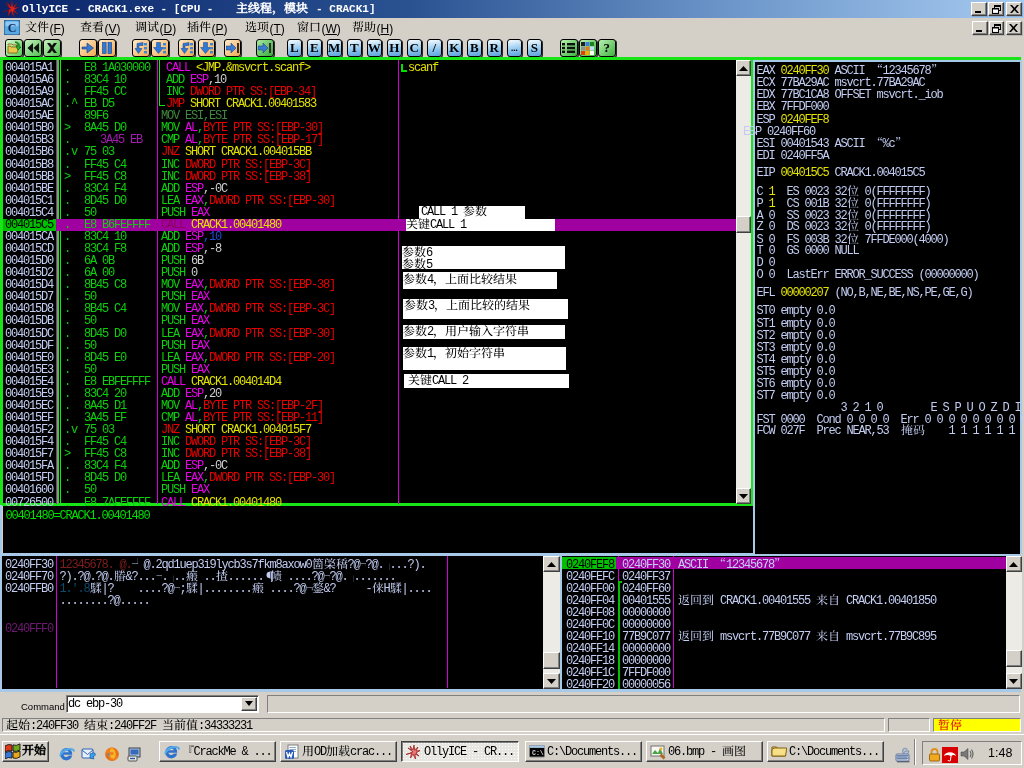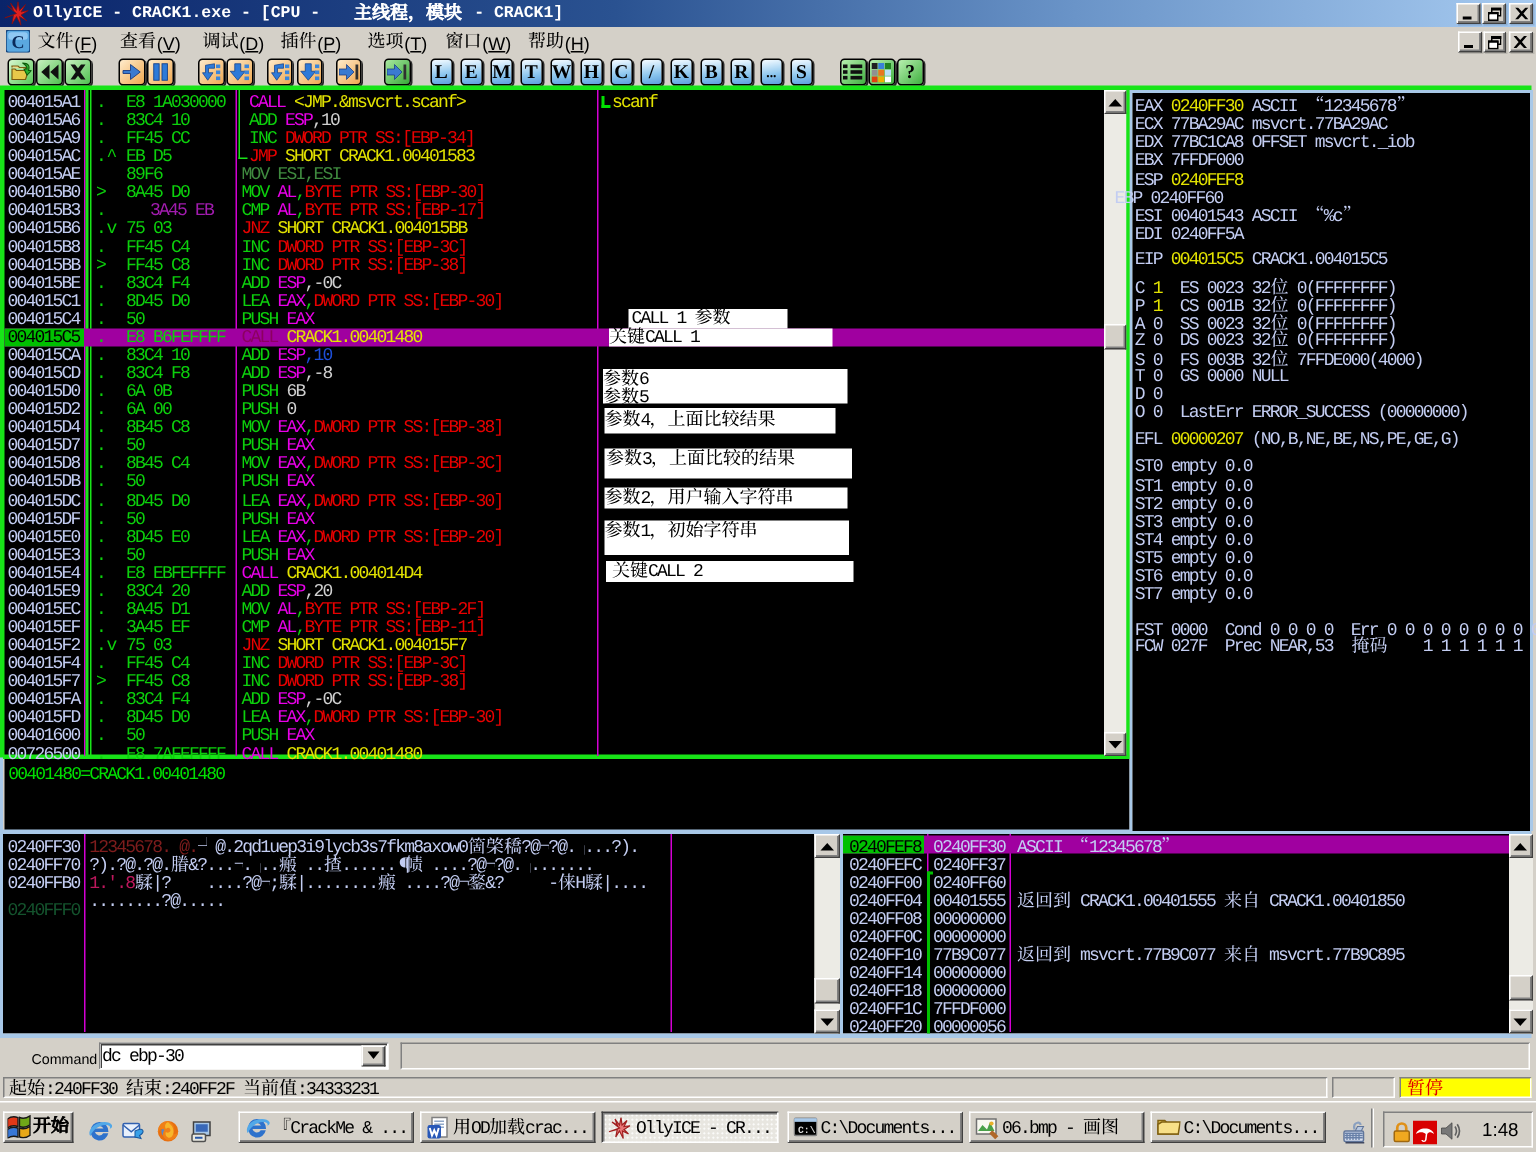--- a/index.html
+++ b/index.html
@@ -754,20 +754,21 @@
 <b class="t" style="left:780.5px;top:287px;color:#e2e200">00000207</b>
 <b class="t" style="left:828.5px;top:287px;color:#c3cdf2"> (NO,B,NE,BE,NS,PE,GE,G)</b>
 <b class="t" style="left:756.5px;top:305px;color:#c3cdf2">ST0 empty 0.0</b>
 <b class="t" style="left:756.5px;top:318px;color:#c3cdf2">ST1 empty 0.0</b>
 <b class="t" style="left:756.5px;top:330px;color:#c3cdf2">ST2 empty 0.0</b>
 <b class="t" style="left:756.5px;top:342px;color:#c3cdf2">ST3 empty 0.0</b>
 <b class="t" style="left:756.5px;top:354px;color:#c3cdf2">ST4 empty 0.0</b>
 <b class="t" style="left:756.5px;top:366px;color:#c3cdf2">ST5 empty 0.0</b>
 <b class="t" style="left:756.5px;top:378px;color:#c3cdf2">ST6 empty 0.0</b>
 <b class="t" style="left:756.5px;top:390px;color:#c3cdf2">ST7 empty 0.0</b>
+<b class="t" style="left:756.5px;top:402px;color:#c3cdf2">              3 2 1 0        E S P U O Z D I</b>
 <b class="t" style="left:756.5px;top:414px;color:#c3cdf2">FST 0000  Cond 0 0 0 0  Err 0 0 0 0 0 0 0 0 0</b>
 <b class="t" style="left:756.5px;top:425px;color:#c3cdf2">FCW 027F  Prec NEAR,53  </b>
 <svg class="cs" style="left:900.5px;top:424px;width:24px;fill:#c3cdf2" width="24" height="13" viewBox="0 0 24 13">
       <use href="#g42" x="0"></use>
       <use href="#g43" x="12"></use>
     </svg>
 <b class="t" style="left:924.5px;top:425px;color:#c3cdf2">    1 1 1 1 1 1</b>
 <b class="t" style="left:5px;top:558.5px;color:#c3cdf2">0240FF30</b>
 <b class="t" style="left:59.5px;top:558.5px;color:#7f1d1d">12345678. @.</b>
 <svg class="cs" style="left:131.5px;top:557.5px;width:6px;fill:#c3cdf2" width="6" height="13" viewBox="0 0 6 13">
@@ -817,21 +818,21 @@
 <b class="t" style="left:281.5px;top:570.57px;color:#c3cdf2"> ....?@</b>
 <svg class="cs" style="left:323.5px;top:569.57px;width:6px;fill:#c3cdf2" width="6" height="13" viewBox="0 0 6 13">
       <use href="#g48" x="0"></use>
     </svg>
 <b class="t" style="left:329.5px;top:570.57px;color:#c3cdf2">?@.</b>
 <svg class="cs" style="left:347.5px;top:569.57px;width:6px;fill:#c3cdf2" width="6" height="13" viewBox="0 0 6 13">
       <use href="#g49" x="0"></use>
     </svg>
 <b class="t" style="left:353.5px;top:570.57px;color:#c3cdf2">.......</b>
 <b class="t" style="left:5px;top:582.64px;color:#c3cdf2">0240FFB0</b>
-<b class="t" style="left:59.5px;top:582.64px;color:#be185d">1.'.8</b>
+<b class="t" style="left:59.5px;top:582.64px;color:#0c4a6e">1.'.8</b>
 <svg class="cs" style="left:89.5px;top:581.64px;width:12px;fill:#c3cdf2" width="12" height="13" viewBox="0 0 12 13">
       <use href="#g55" x="0"></use>
     </svg>
 <b class="t" style="left:101.5px;top:582.64px;color:#c3cdf2">|?    ....?@</b>
 <svg class="cs" style="left:173.5px;top:581.64px;width:6px;fill:#c3cdf2" width="6" height="13" viewBox="0 0 6 13">
       <use href="#g48" x="0"></use>
     </svg>
 <b class="t" style="left:179.5px;top:582.64px;color:#c3cdf2">;</b>
 <svg class="cs" style="left:185.5px;top:581.64px;width:12px;fill:#c3cdf2" width="12" height="13" viewBox="0 0 12 13">
       <use href="#g55" x="0"></use>
@@ -847,21 +848,21 @@
     </svg>
 <b class="t" style="left:323.5px;top:582.64px;color:#c3cdf2">&amp;?     -</b>
 <svg class="cs" style="left:371.5px;top:581.64px;width:12px;fill:#c3cdf2" width="12" height="13" viewBox="0 0 12 13">
       <use href="#g57" x="0"></use>
     </svg>
 <b class="t" style="left:383.5px;top:582.64px;color:#c3cdf2">H</b>
 <svg class="cs" style="left:389.5px;top:581.64px;width:12px;fill:#c3cdf2" width="12" height="13" viewBox="0 0 12 13">
       <use href="#g55" x="0"></use>
     </svg>
 <b class="t" style="left:401.5px;top:582.64px;color:#c3cdf2">|....</b>
-<b class="t" style="left:5px;top:601px;color:#14532d">0240FFF0</b>
+<b class="t" style="left:5px;top:623px;color:#701a75">0240FFF0</b>
 <b class="t" style="left:59.5px;top:594.71px;color:#c3cdf2">........?@.....</b>
 <i style="left:562.2px;top:556.5px;width:443.8px;height:12.2px;background:#a000a0;"></i>
 <i style="left:562.2px;top:556.5px;width:53.5px;height:12.2px;background:#00c000;"></i>
 <b class="t" style="left:566px;top:558.5px;color:#000">0240FEF8</b>
 <b class="t" style="left:622px;top:558.5px;color:#c3cdf2">0240FF30</b>
 <b class="t" style="left:678px;top:558.5px;color:#c3cdf2">ASCII </b>
 <svg class="cs" style="left:714px;top:557.5px;width:12px;fill:#c3cdf2" width="12" height="13" viewBox="0 0 12 13">
       <use href="#g39" x="0"></use>
     </svg>
 <b class="t" style="left:726px;top:558.5px;color:#c3cdf2">12345678</b>

